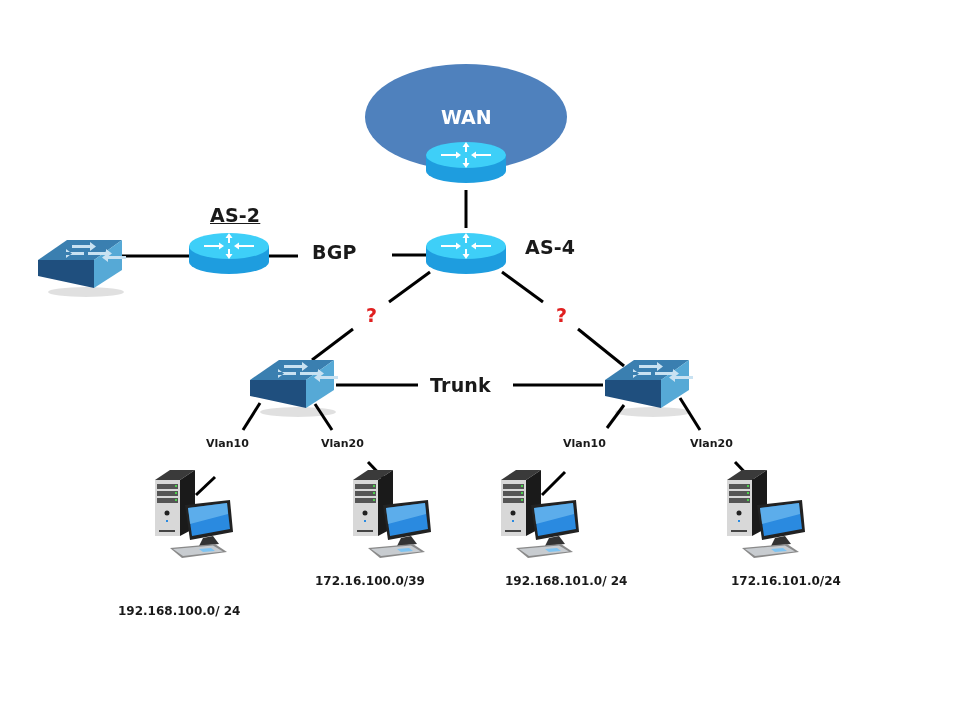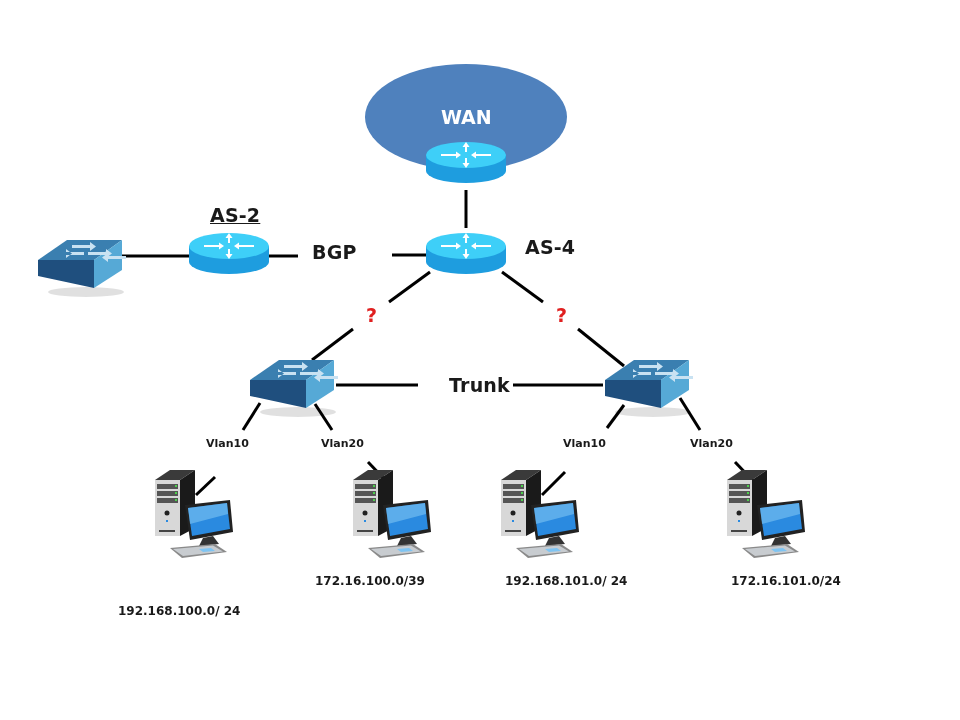--- a/index.html
+++ b/index.html
@@ -110,21 +110,21 @@
   <use href="#pc-icon" transform="translate(531,520)"></use>
   <use href="#pc-icon" transform="translate(757,520)"></use>
 </svg>
 
 <div class="lbl lbl-wan" style="left:441px; top:106px;">WAN</div>
 <div class="lbl lbl-big" style="left:210px; top:204px;text-decoration:underline;">AS-2</div>
 <div class="lbl lbl-big" style="left:525px; top:236px;">AS-4</div>
 <div class="lbl lbl-big" style="left:312px; top:241px;text-align:center;">BGP</div>
 <div class="lbl lbl-q" style="left:366px; top:304px;">?</div>
 <div class="lbl lbl-q" style="left:556px; top:304px;">?</div>
-<div class="lbl lbl-big" style="left:449px; top:374px;text-align:right;">Trunk</div>
+<div class="lbl lbl-big" style="left:430px; top:374px;text-align:right;">Trunk</div>
 
 <div class="lbl lbl-vlan" style="left:206px; top:437px;">Vlan10</div>
 <div class="lbl lbl-vlan" style="left:321px; top:437px;">Vlan20</div>
 <div class="lbl lbl-vlan" style="left:563px; top:437px;">Vlan10</div>
 <div class="lbl lbl-vlan" style="left:690px; top:437px;">Vlan20</div>
 
 <div class="lbl lbl-net" style="left:118px; top:604px;">192.168.100.0/ 24</div>
 <div class="lbl lbl-net" style="left:315px; top:574px;">172.16.100.0/39</div>
 <div class="lbl lbl-net" style="left:481px; top:574px;margin-left:24px;">192.168.101.0/ 24</div>
 <div class="lbl lbl-net" style="left:723px; top:574px;margin-left:8px;">172.16.101.0/24</div>

